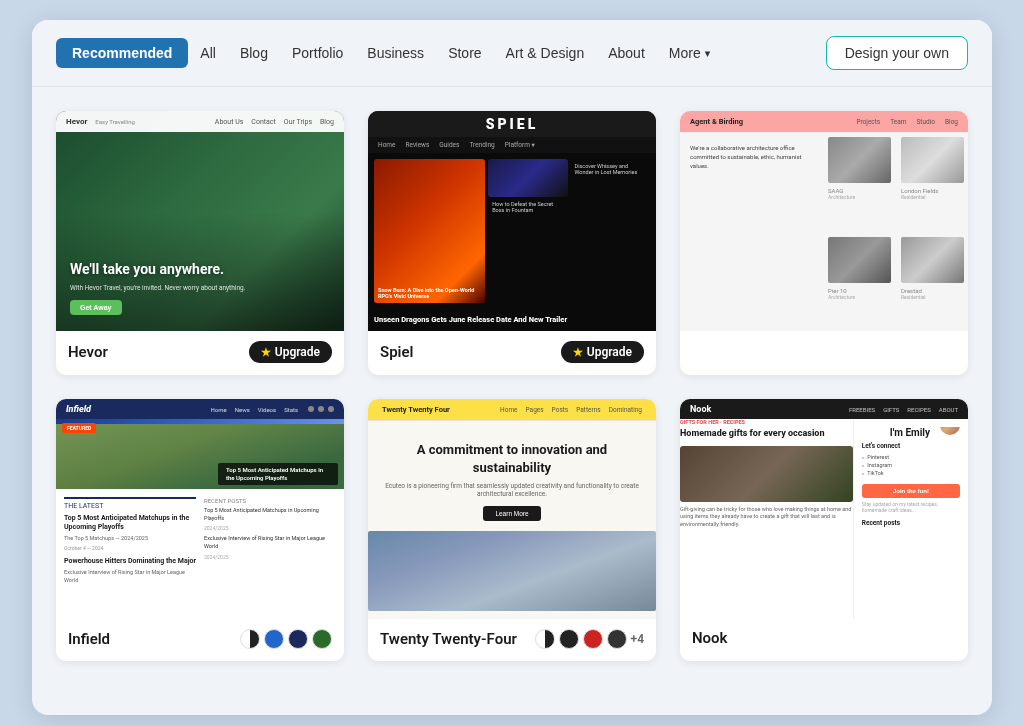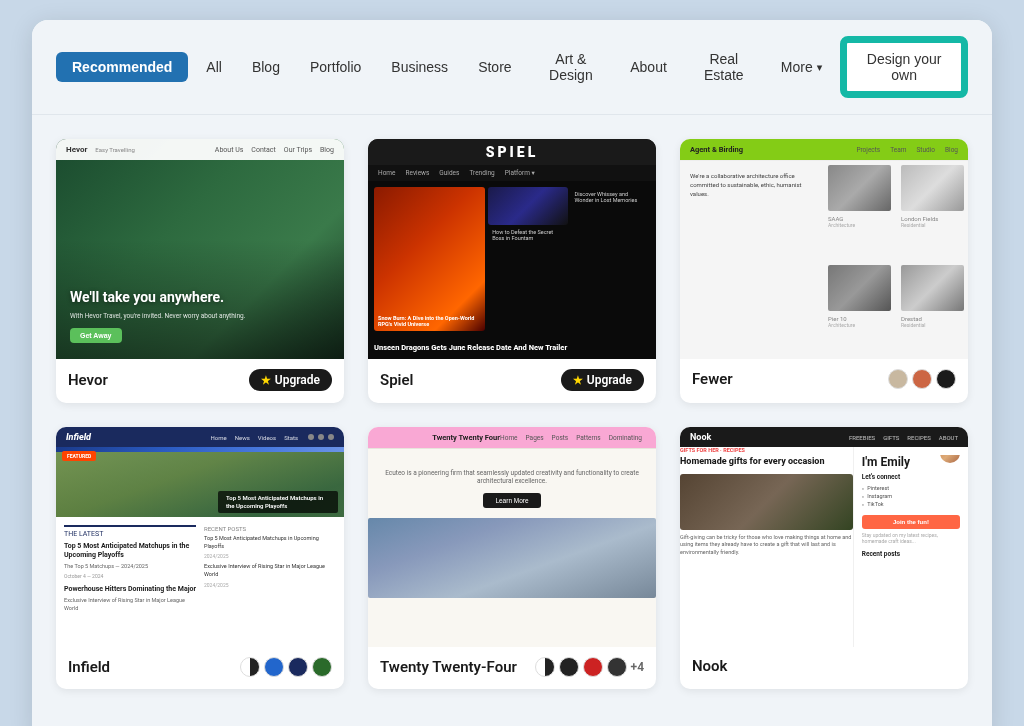--- a/index.html
+++ b/index.html
@@ -19,21 +19,21 @@
       min-height: 680px;
       padding: 0 0 30px 0;
       box-shadow: 0 4px 24px rgba(0,0,0,0.12);
       overflow: hidden;
     }
     
     .nav {
       display: flex;
       align-items: center;
       padding: 16px 24px;
-      gap: 6px;
+      gap: 0;
       border-bottom: 1px solid #e0e6ec;
       background: #f0f4f8;
       justify-content: space-between;
     }
     .nav-btn-active {
       background: #2271b1;
       color: #fff;
       border: none;
       border-radius: 6px;
       padding: 7px 16px;
@@ -52,21 +52,21 @@
     }
     .nav-more {
       display: flex;
       align-items: center;
       gap: 4px;
     }
     .nav-more .chevron { font-size: 11px; }
     .design-own-btn {
       margin-left: auto;
       background: #fff;
-      border: 7px solid #14b8a6;
+      border: 1px solid #14b8a6;
       border-radius: 8px;
       padding: 8px 18px;
       font-size: 14px;
       color: #333;
       cursor: pointer;
     }
     
     .theme-grid {
       display: grid;
       grid-template-columns: repeat(3, 1fr);
@@ -246,21 +246,21 @@
     
     .fewer-preview {
       background: #f5f5f5;
       display: flex;
       flex-direction: column;
     }
     .fewer-nav {
       display: flex;
       align-items: center;
       padding: 6px 10px;
-      background: #84cc16;
+      background: #fca5a5;
       border-bottom: 1px solid #eee;
       font-size: 6.5px;
       color: #555;
       gap: 10px;
     }
     .fewer-logo { font-weight: 700; font-size: 7.5px; color: #222; }
     .fewer-content {
       display: grid;
       grid-template-columns: 1fr 1fr;
       gap: 0;
@@ -341,23 +341,23 @@
 
     
     .tt4-preview {
       background: #f9f7f2;
       display: flex;
       flex-direction: column;
     }
     .tt4-nav {
       display: flex;
       align-items: center;
-      justify-content: flex-end;
+      justify-content: space-between;
       padding: 6px 14px;
-      background: #f9a8d4;
+      background: #fde047;
       border-bottom: 1px solid #e8e4dc;
       font-size: 6.5px;
       color: #555;
     }
     .tt4-nav-logo { font-weight: 700; font-size: 7.5px; color: #222; }
     .tt4-hero {
       display: flex;
       flex-direction: column;
       align-items: center;
       justify-content: center;
@@ -413,21 +413,21 @@
     .nook-main h3 { font-size: 9px; font-weight: 800; color: #1a1a1a; line-height: 1.3; margin-bottom: 6px; }
     .nook-product-img {
       width: 100%;
       height: 56px;
       background: linear-gradient(135deg, #554433 0%, #776655 50%, #334422 100%);
       border-radius: 3px;
       margin-bottom: 4px;
     }
     .nook-small-text { font-size: 5.5px; color: #666; line-height: 1.4; }
     .nook-sidebar { padding: 8px; border-left: 1px solid #f0f0f0; }
-    .nook-sidebar-name { font-size: 12px; font-weight: 700; color: #1a1a1a; margin-bottom: 4px; }
+    .nook-sidebar-name { font-size: 10px; font-weight: 700; color: #1a1a1a; margin-bottom: 4px; margin-left: 28px; }
     .nook-avatar {
       width: 20px;
       height: 20px;
       border-radius: 50%;
       background: linear-gradient(135deg, #cc8855 0%, #ddaa77 50%, #aa6644 100%);
       float: right;
       margin-top: -12px;
     }
     .nook-connect { font-size: 6.5px; font-weight: 700; color: #1a1a1a; margin-bottom: 4px; }
     .nook-social-links { display: flex; flex-direction: column; gap: 2px; }
@@ -453,21 +453,20 @@
 
   <nav class="nav">
     <button class="nav-btn-active">Recommended</button>
     <button class="nav-btn">All</button>
     <button class="nav-btn">Blog</button>
     <button class="nav-btn">Portfolio</button>
     <button class="nav-btn">Business</button>
     <button class="nav-btn">Store</button>
     <button class="nav-btn">Art &amp; Design</button>
     <button class="nav-btn">About</button>
-    <button class="nav-btn">Real Estate</button>
     <button class="nav-btn nav-more">
       <span>More</span>
       <span class="chevron">▾</span>
     </button>
     <button class="design-own-btn">Design your own</button>
   </nav>
 
   <div class="theme-grid">
 
     <div class="theme-card">
@@ -565,28 +564,20 @@
               <div style="font-size:5px;color:#aaa">Architecture</div>
             </div>
             <div class="fewer-grid-item">
               <div class="fewer-img fewer-img-4"></div>
               <div class="fewer-label">Drestad</div>
               <div style="font-size:5px;color:#aaa">Residential</div>
             </div>
           </div>
         </div>
       </div>
-      <div class="theme-info">
-        <span class="theme-name">Fewer</span>
-        <div class="color-swatches">
-          <div class="swatch" style="background:#c8b8a0"></div>
-          <div class="swatch" style="background:#cc6644"></div>
-          <div class="swatch" style="background:#1a1a1a"></div>
-        </div>
-      </div>
     </div>
 
     <div class="theme-card">
       <div class="theme-preview infield-preview">
         <div class="infield-nav">
           <span class="infield-logo">Infield</span>
           <div class="infield-nav-links">
             <span>Home</span>
             <span>News</span>
             <span>Videos</span>
@@ -638,20 +629,21 @@
           <span class="tt4-nav-logo">Twenty Twenty Four</span>
           <div style="display:flex;gap:8px">
             <span>Home</span>
             <span>Pages</span>
             <span>Posts</span>
             <span>Patterns</span>
             <span>Dominating</span>
           </div>
         </div>
         <div class="tt4-hero">
+          <h2>A commitment to innovation and sustainability</h2>
           <p>Ecuteo is a pioneering firm that seamlessly updated creativity and functionality to create architectural excellence.</p>
           <button class="tt4-cta">Learn More</button>
         </div>
         <div class="tt4-building-img"></div>
       </div>
       <div class="theme-info">
         <span class="theme-name">Twenty Twenty-Four</span>
         <div class="color-swatches">
           <div class="swatch-half"></div>
           <div class="swatch" style="background:#222"></div>

